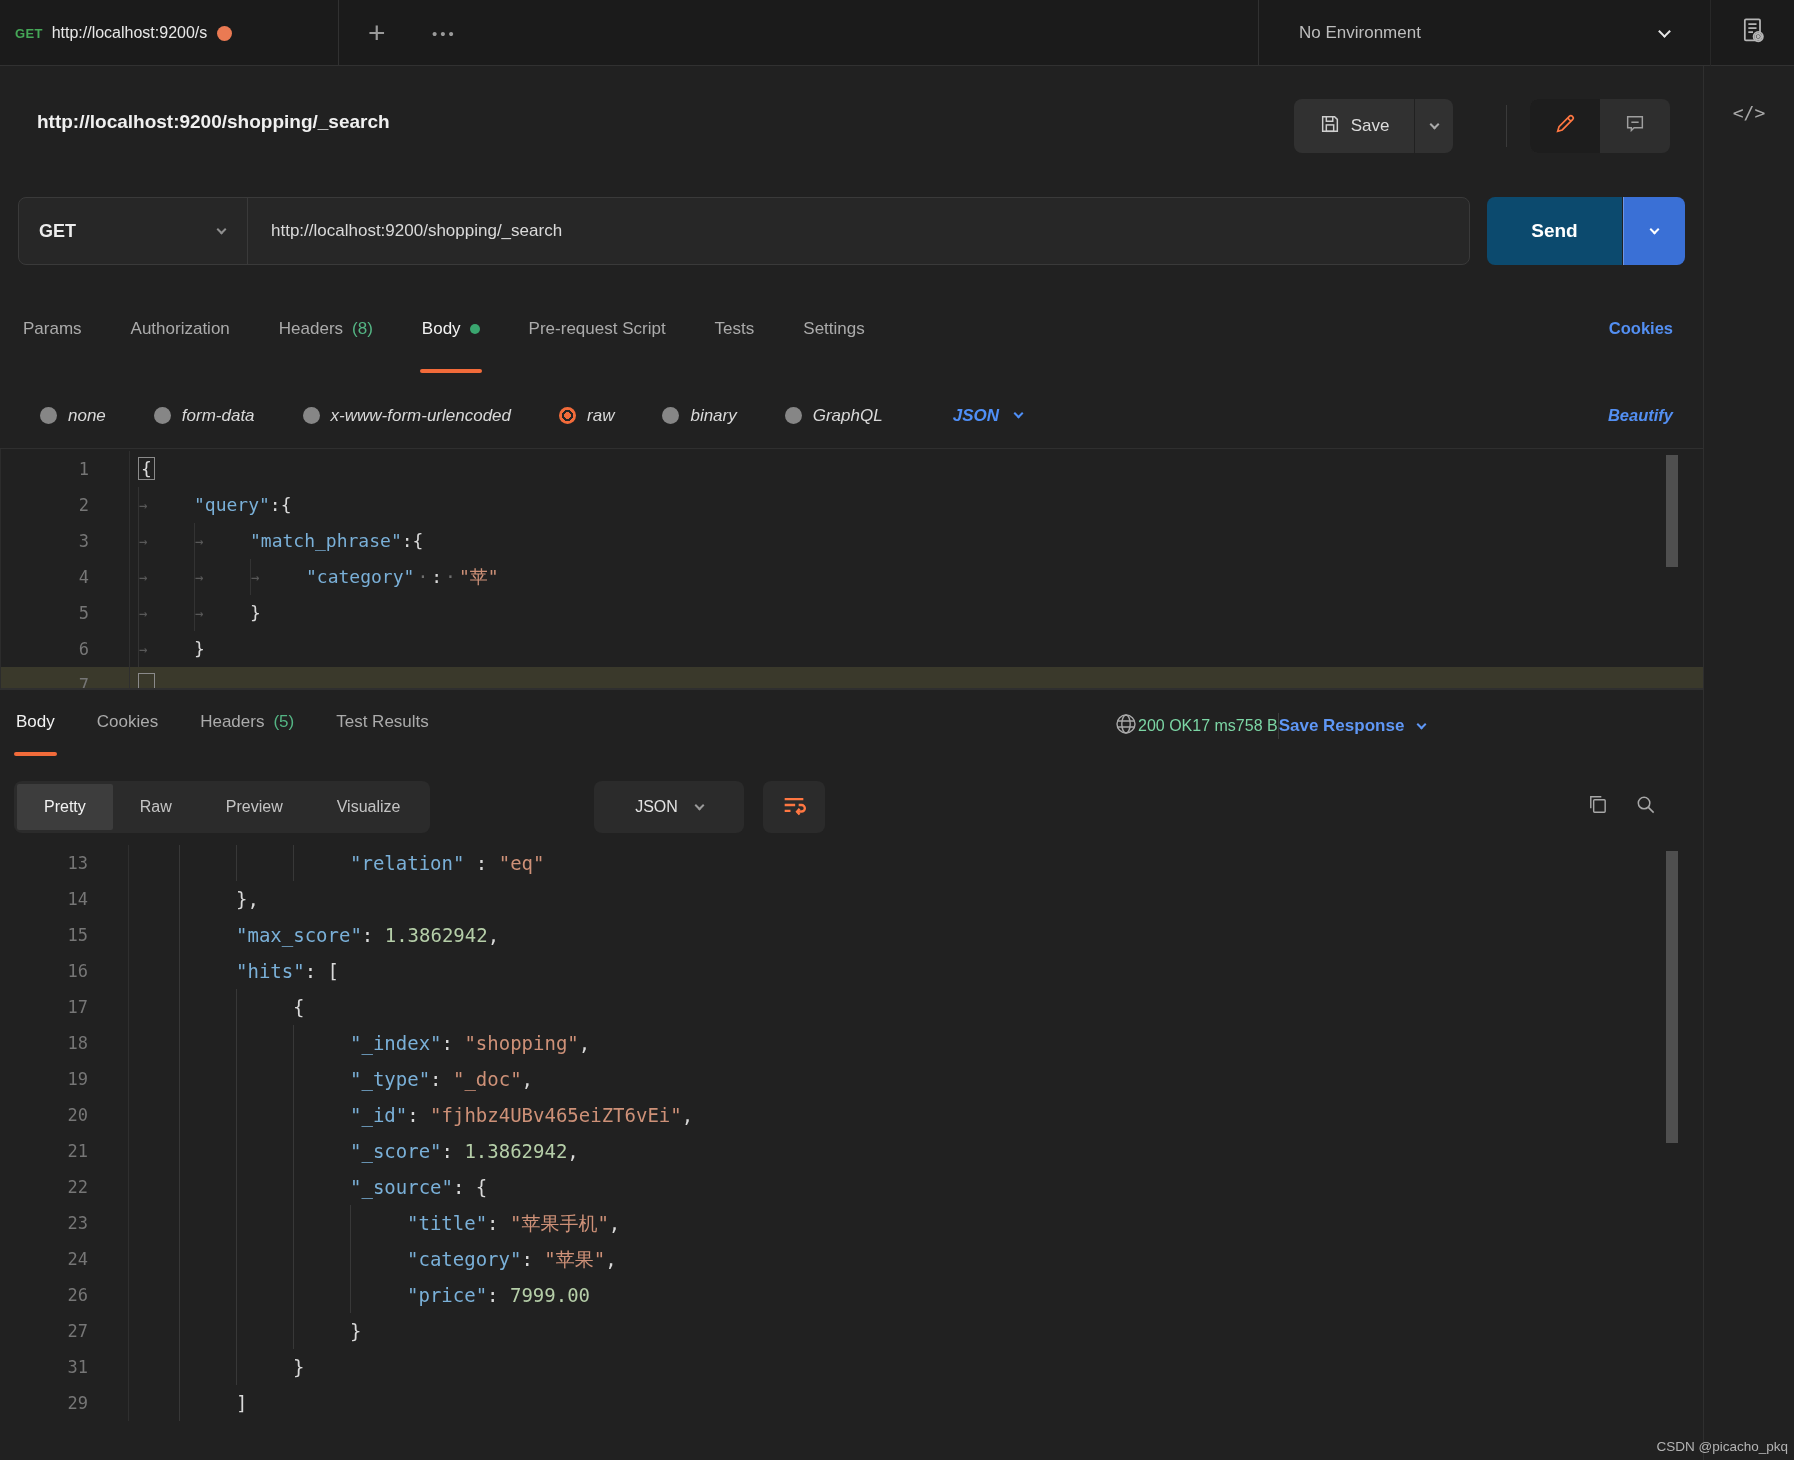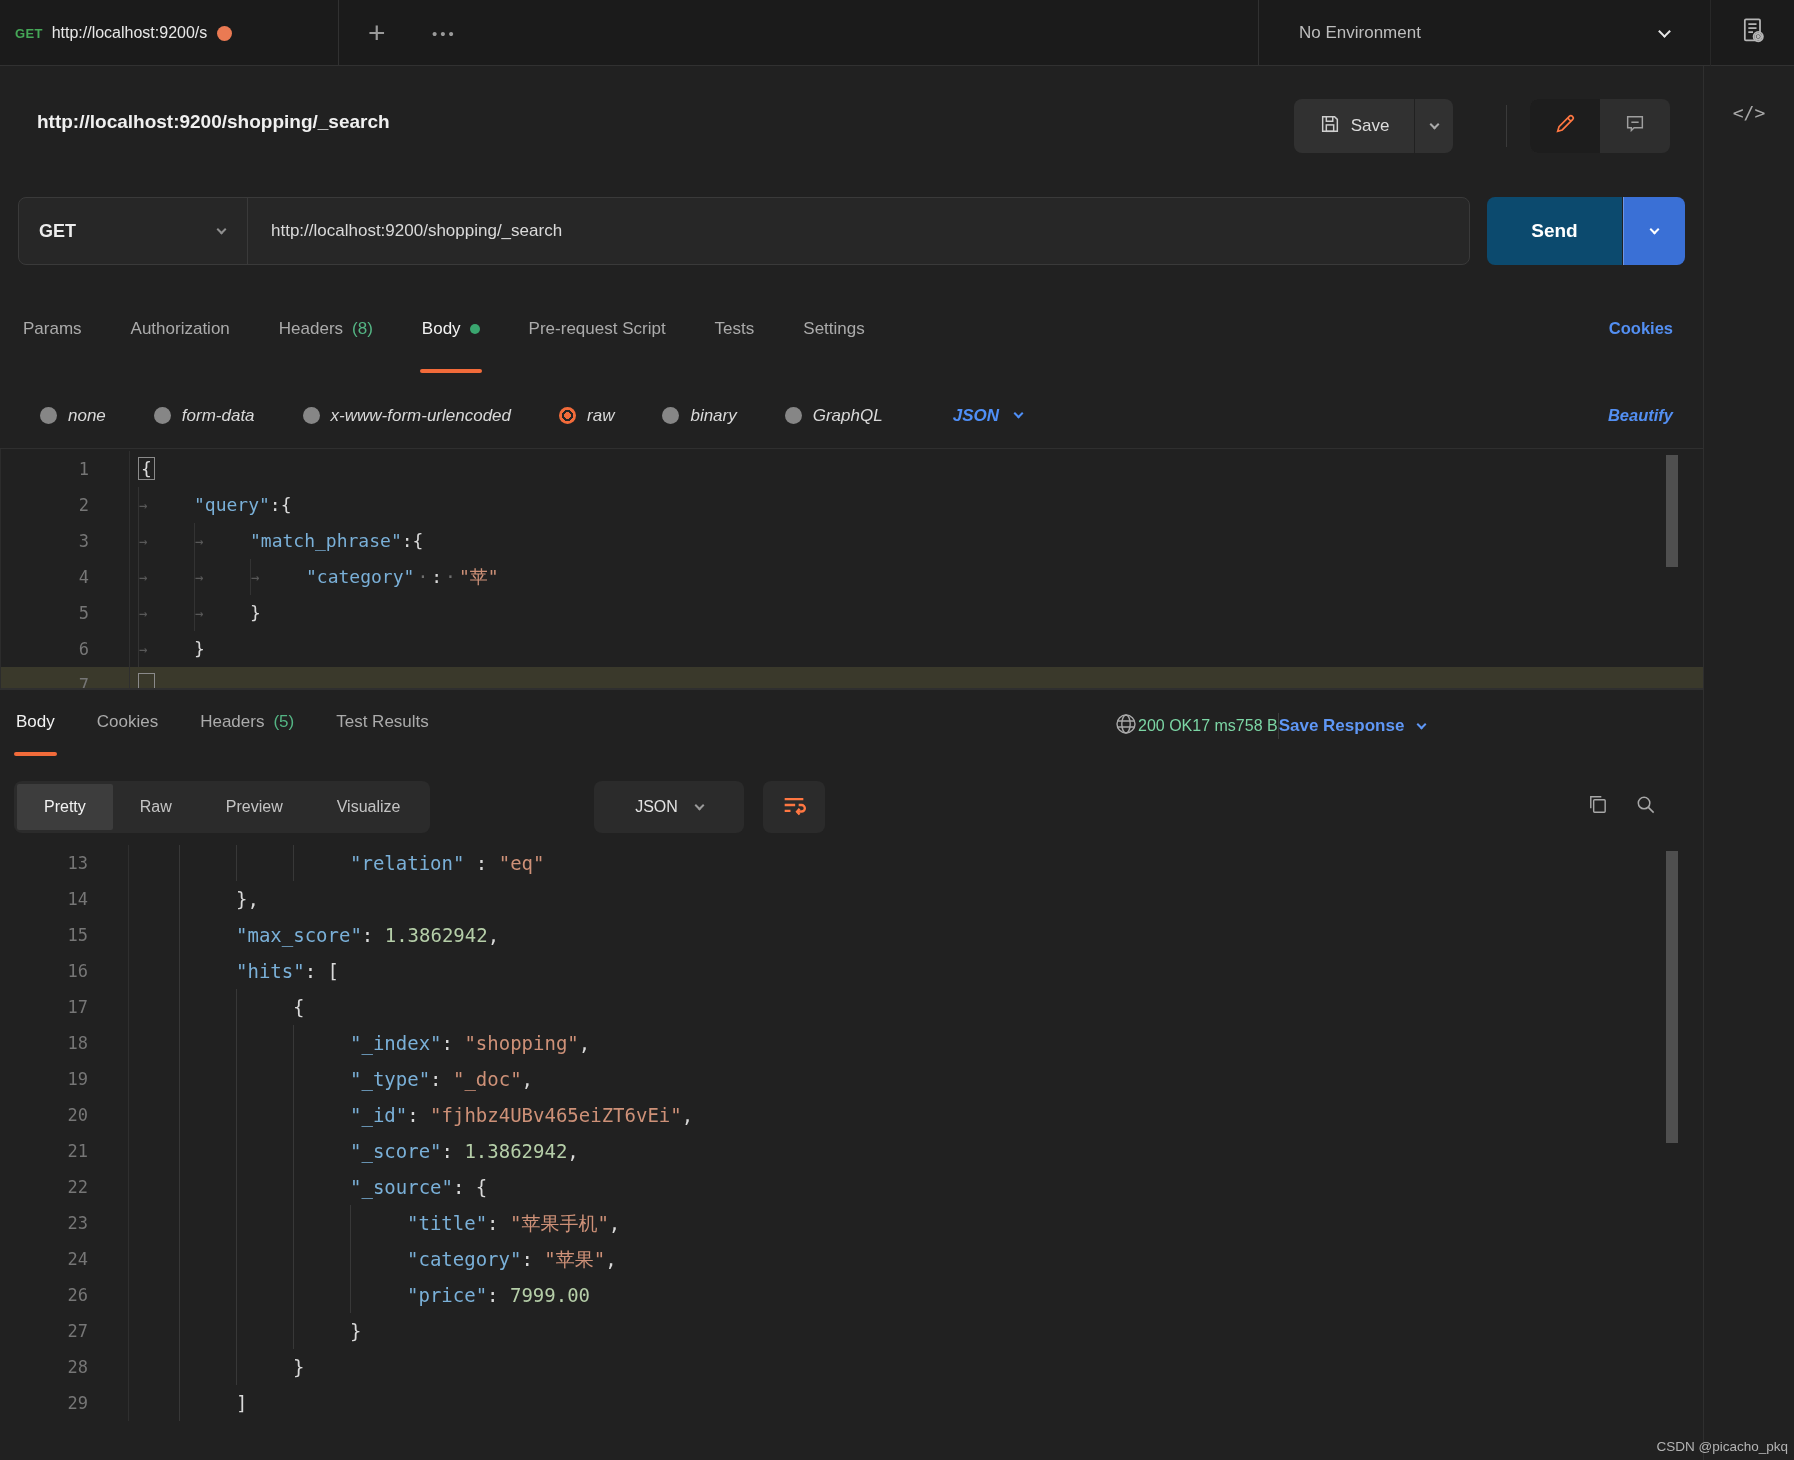--- a/index.html
+++ b/index.html
@@ -455,21 +455,21 @@
     </div>
     <div class="cl">
       <span class="ln">26</span>
       <span class="lc"><span class="tk-g"></span><span class="tk-g"></span><span class="tk-g"></span><span class="tk-g"></span><span class="tk-key">"price"</span><span class="tk-p">: </span><span class="tk-num">7999.00</span></span>
     </div>
     <div class="cl">
       <span class="ln">27</span>
       <span class="lc"><span class="tk-g"></span><span class="tk-g"></span><span class="tk-g"></span><span class="tk-p">}</span></span>
     </div>
     <div class="cl">
-      <span class="ln">28</span>
+      <span class="ln">31</span>
       <span class="lc"><span class="tk-g"></span><span class="tk-g"></span><span class="tk-p">}</span></span>
     </div>
     <div class="cl">
       <span class="ln">29</span>
       <span class="lc"><span class="tk-g"></span><span class="tk-p">]</span></span>
     </div>
   </div>
 
 <div class="sb-thumb" id="sb-req"></div>
 <div class="sb-thumb" id="sb-resp"></div>

